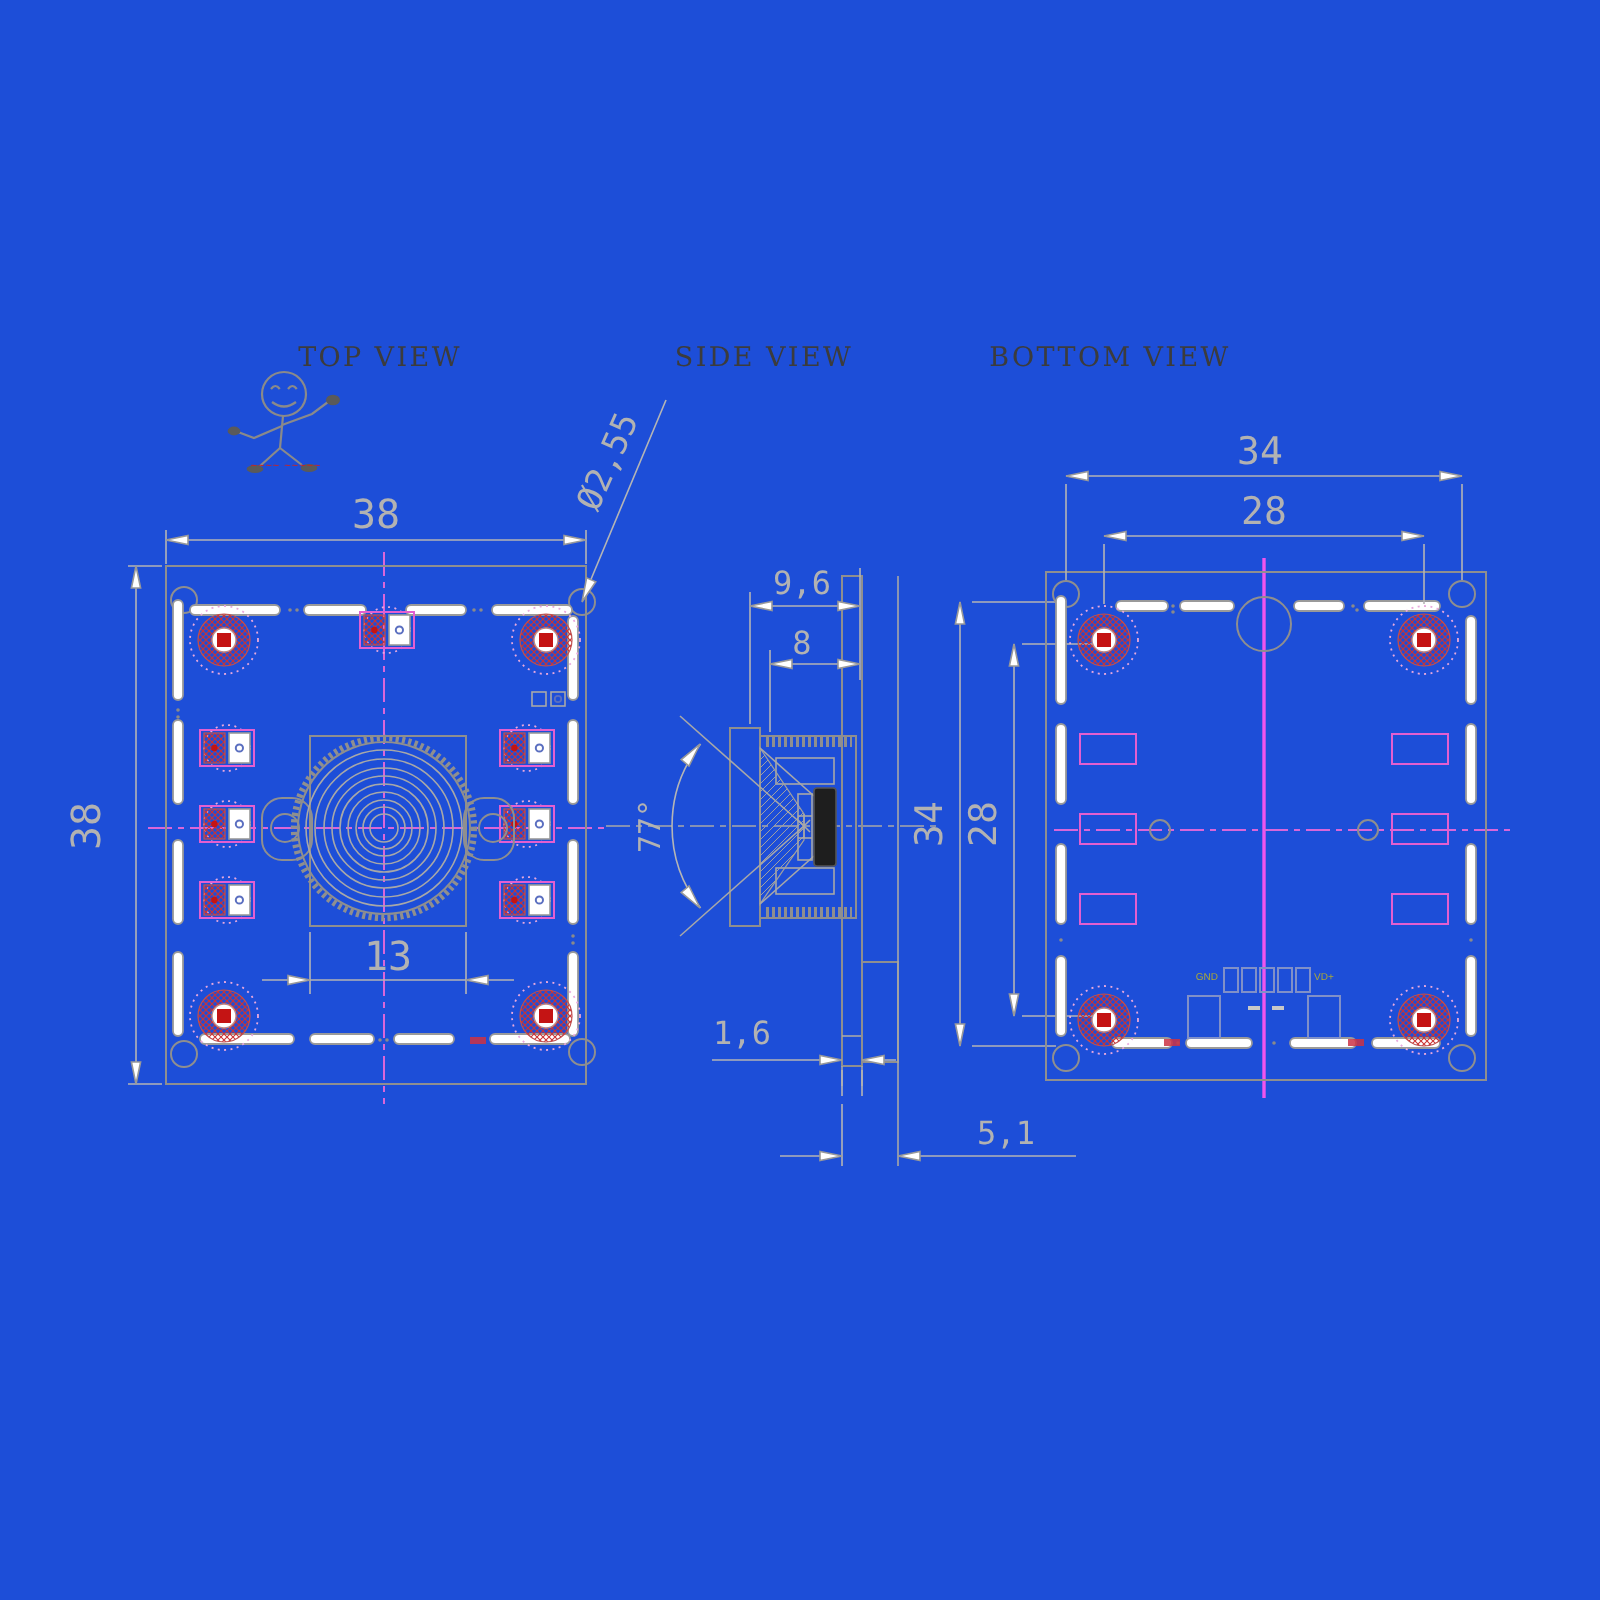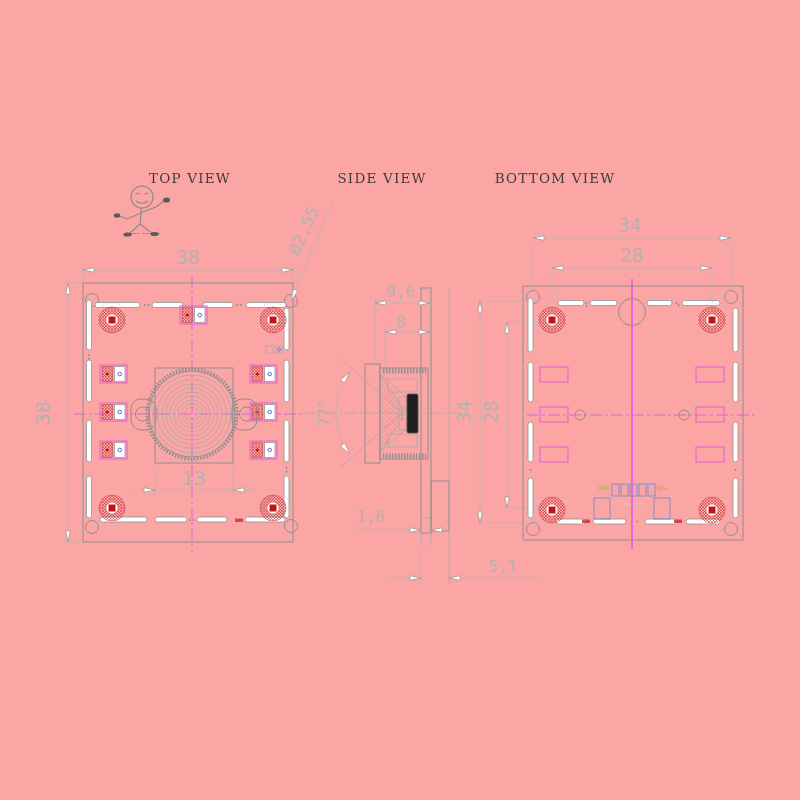--- a/index.html
+++ b/index.html
@@ -1,16 +1,16 @@
 <!DOCTYPE html>
 <html><head>
 <meta charset="utf-8">
 <style>
   html,body{margin:0;padding:0;background:#ffffff;}
-  .sheet{position:relative;width:800px;height:800px;background:#fca5a5;overflow:hidden;
+  .sheet{position:relative;width:800px;height:800px;background:#1d4ed8;overflow:hidden;
          font-family:"Liberation Sans",sans-serif;}
   svg{position:absolute;left:0;top:0;}
   .ln  {stroke:#8f8f8f;stroke-width:1;fill:none;}
   .lnt {stroke:#a8a8a8;stroke-width:.8;fill:none;}
   .dim {stroke:#b5b5b5;stroke-width:.8;fill:none;}
   .arw {fill:#ffffff;stroke:#999999;stroke-width:.8;}
   .cl  {stroke:#d966d9;stroke-width:1;fill:none;stroke-dasharray:12 3 3 3;}
   .clb {stroke:#ee55ee;stroke-width:1.7;fill:none;}
   .mg  {stroke:#e35fd0;stroke-width:1;fill:none;}
   .dotc{stroke:#e9a9dd;stroke-width:.9;fill:none;stroke-dasharray:1 2.2;}

